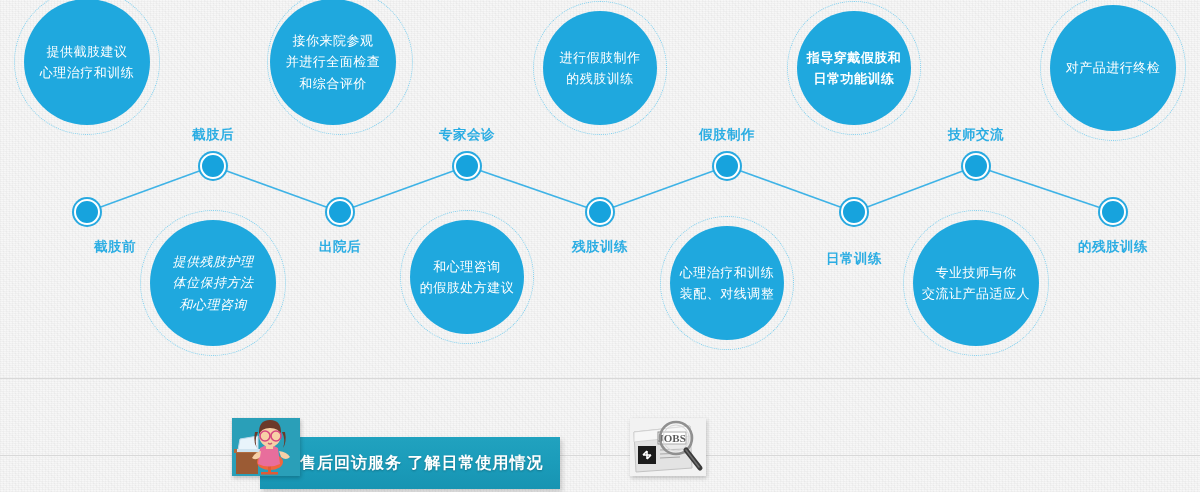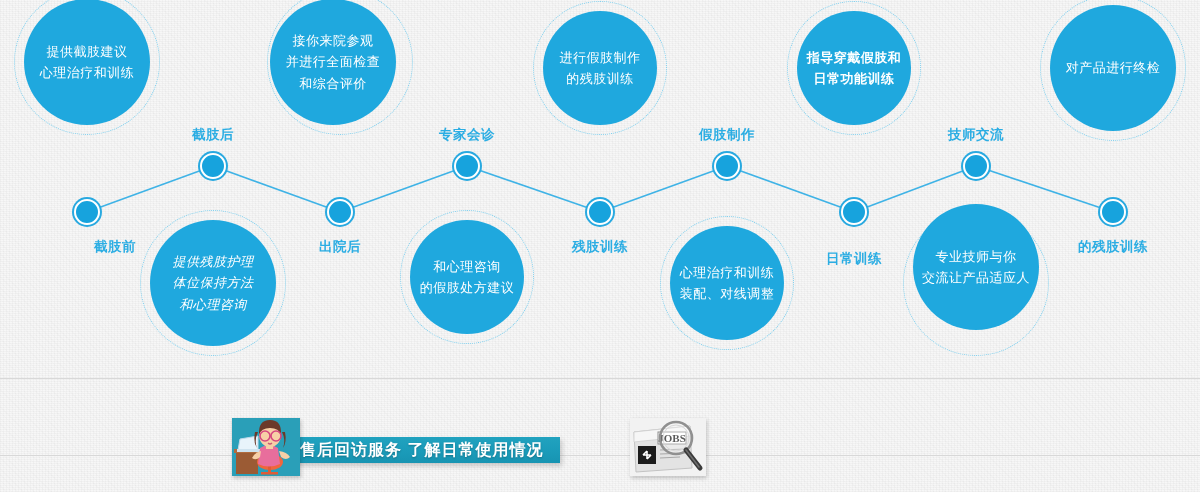--- a/index.html
+++ b/index.html
@@ -81,21 +81,21 @@
   .vline {
     position:absolute;
     width:1px;
     background:#d8d8d8;
     z-index:2;
   }
 
   
   .banner {
     position:absolute;
-    height:26px;
+    height:52px;
     background:linear-gradient(180deg,#21a2bf 0%,#1b9cba 50%,#1794b2 100%);
     display:flex;
     align-items:center;
     box-shadow:2px 3px 5px rgba(0,0,0,0.18);
     z-index:5;
   }
   .banner-text {
     color:#ffffff;
     font-size:16px;
     font-weight:bold;
@@ -156,21 +156,21 @@
       <div class="bubble" style="left: 410px; top: 220px; width: 114px; height: 114px;">
         <span class="line">和心理咨询</span>
         <span class="line">的假肢处方建议</span>
       </div>
       <div class="bubble-ring" style="left: 660px; top: 216px; width: 134px; height: 134px;"></div>
       <div class="bubble" style="left: 670px; top: 226px; width: 114px; height: 114px;">
         <span class="line">心理治疗和训练</span>
         <span class="line">装配、对线调整</span>
       </div>
       <div class="bubble-ring" style="left: 903px; top: 210px; width: 146px; height: 146px;"></div>
-      <div class="bubble" style="left: 913px; top: 204px; width: 126px; height: 126px;">
+      <div class="bubble" style="left: 913px; top: 220px; width: 126px; height: 126px;">
         <span class="line">专业技师与你</span>
         <span class="line">交流让产品适应人</span>
       </div>
     </div>
 
   <div id="node-layer">
       <div class="node" style="left: 74px; top: 199px;"></div>
       <div class="node-label" style="left: 87px; top: 238px; margin-left: 28px;">截肢前</div>
       <div class="node" style="left: 200px; top: 153px;"></div>
       <div class="node-label" style="left: 213px; top: 126px;">截肢后</div>

